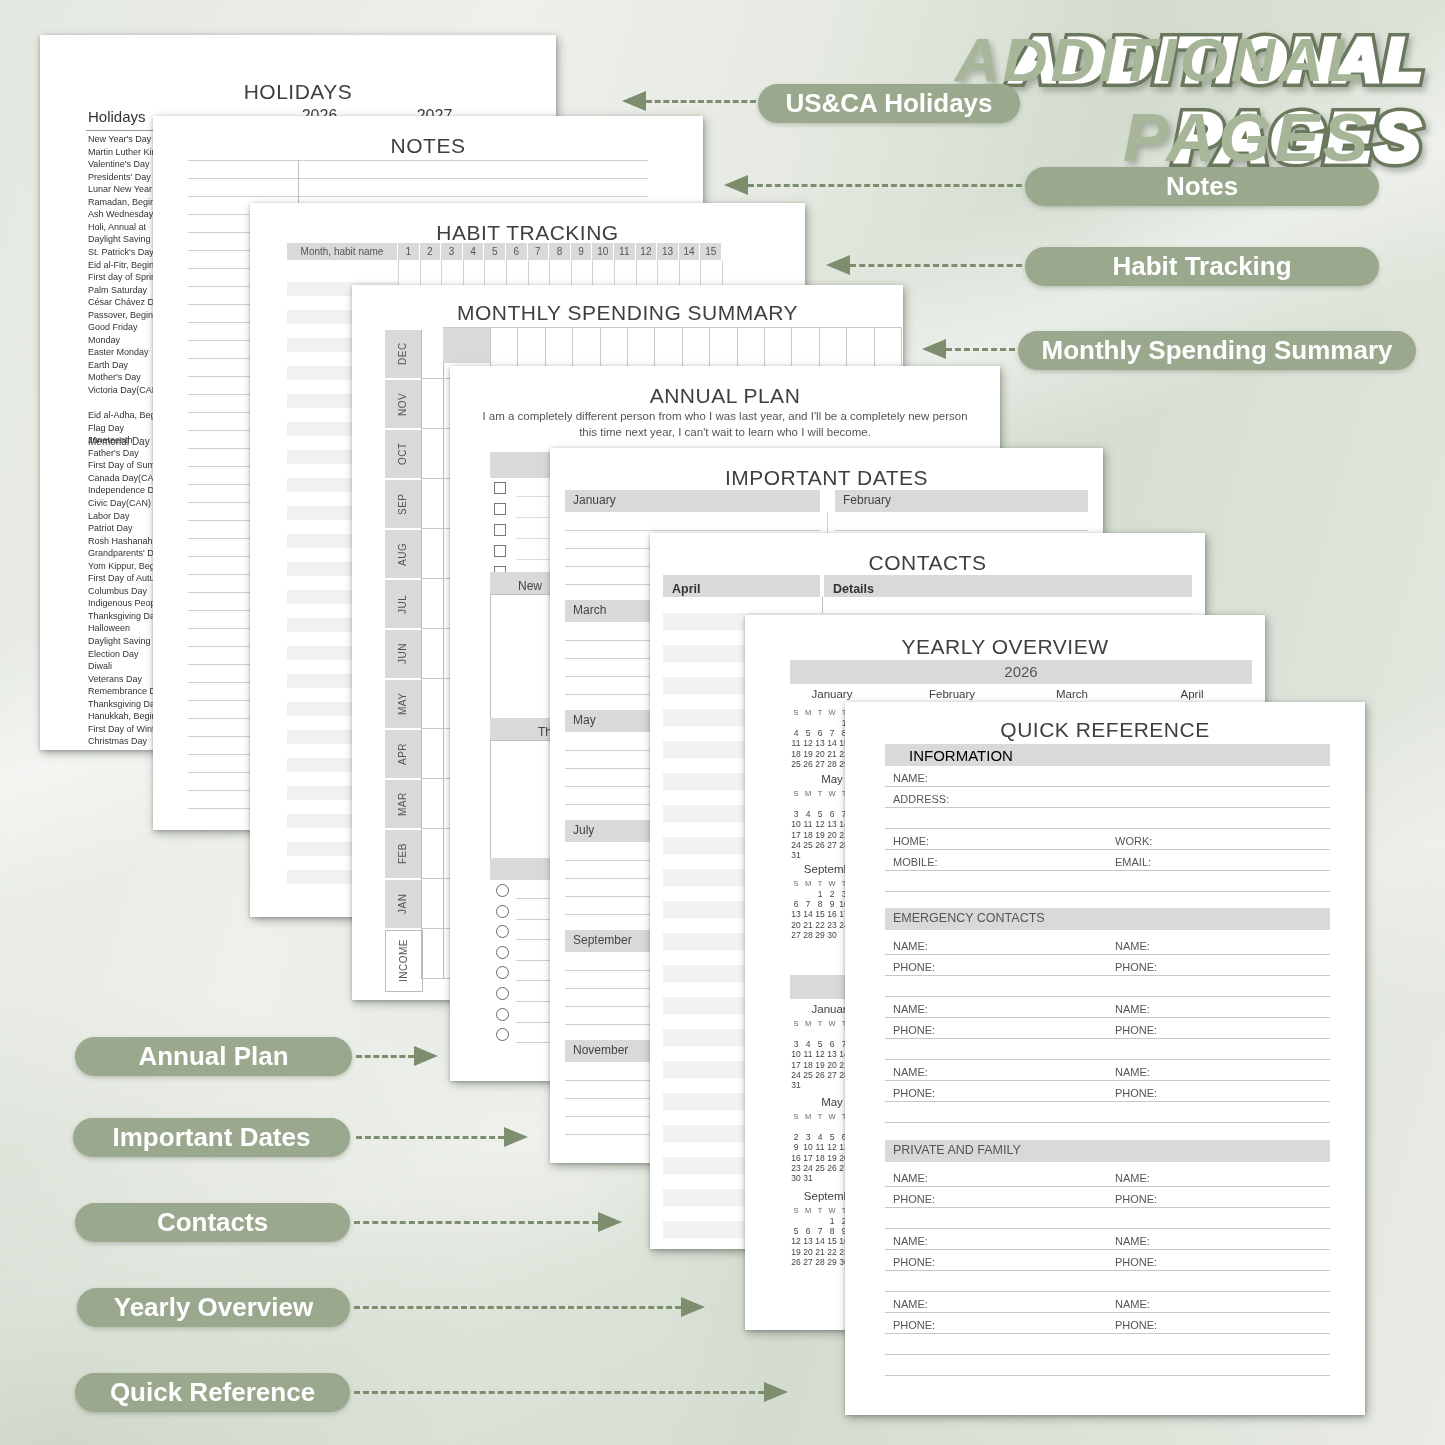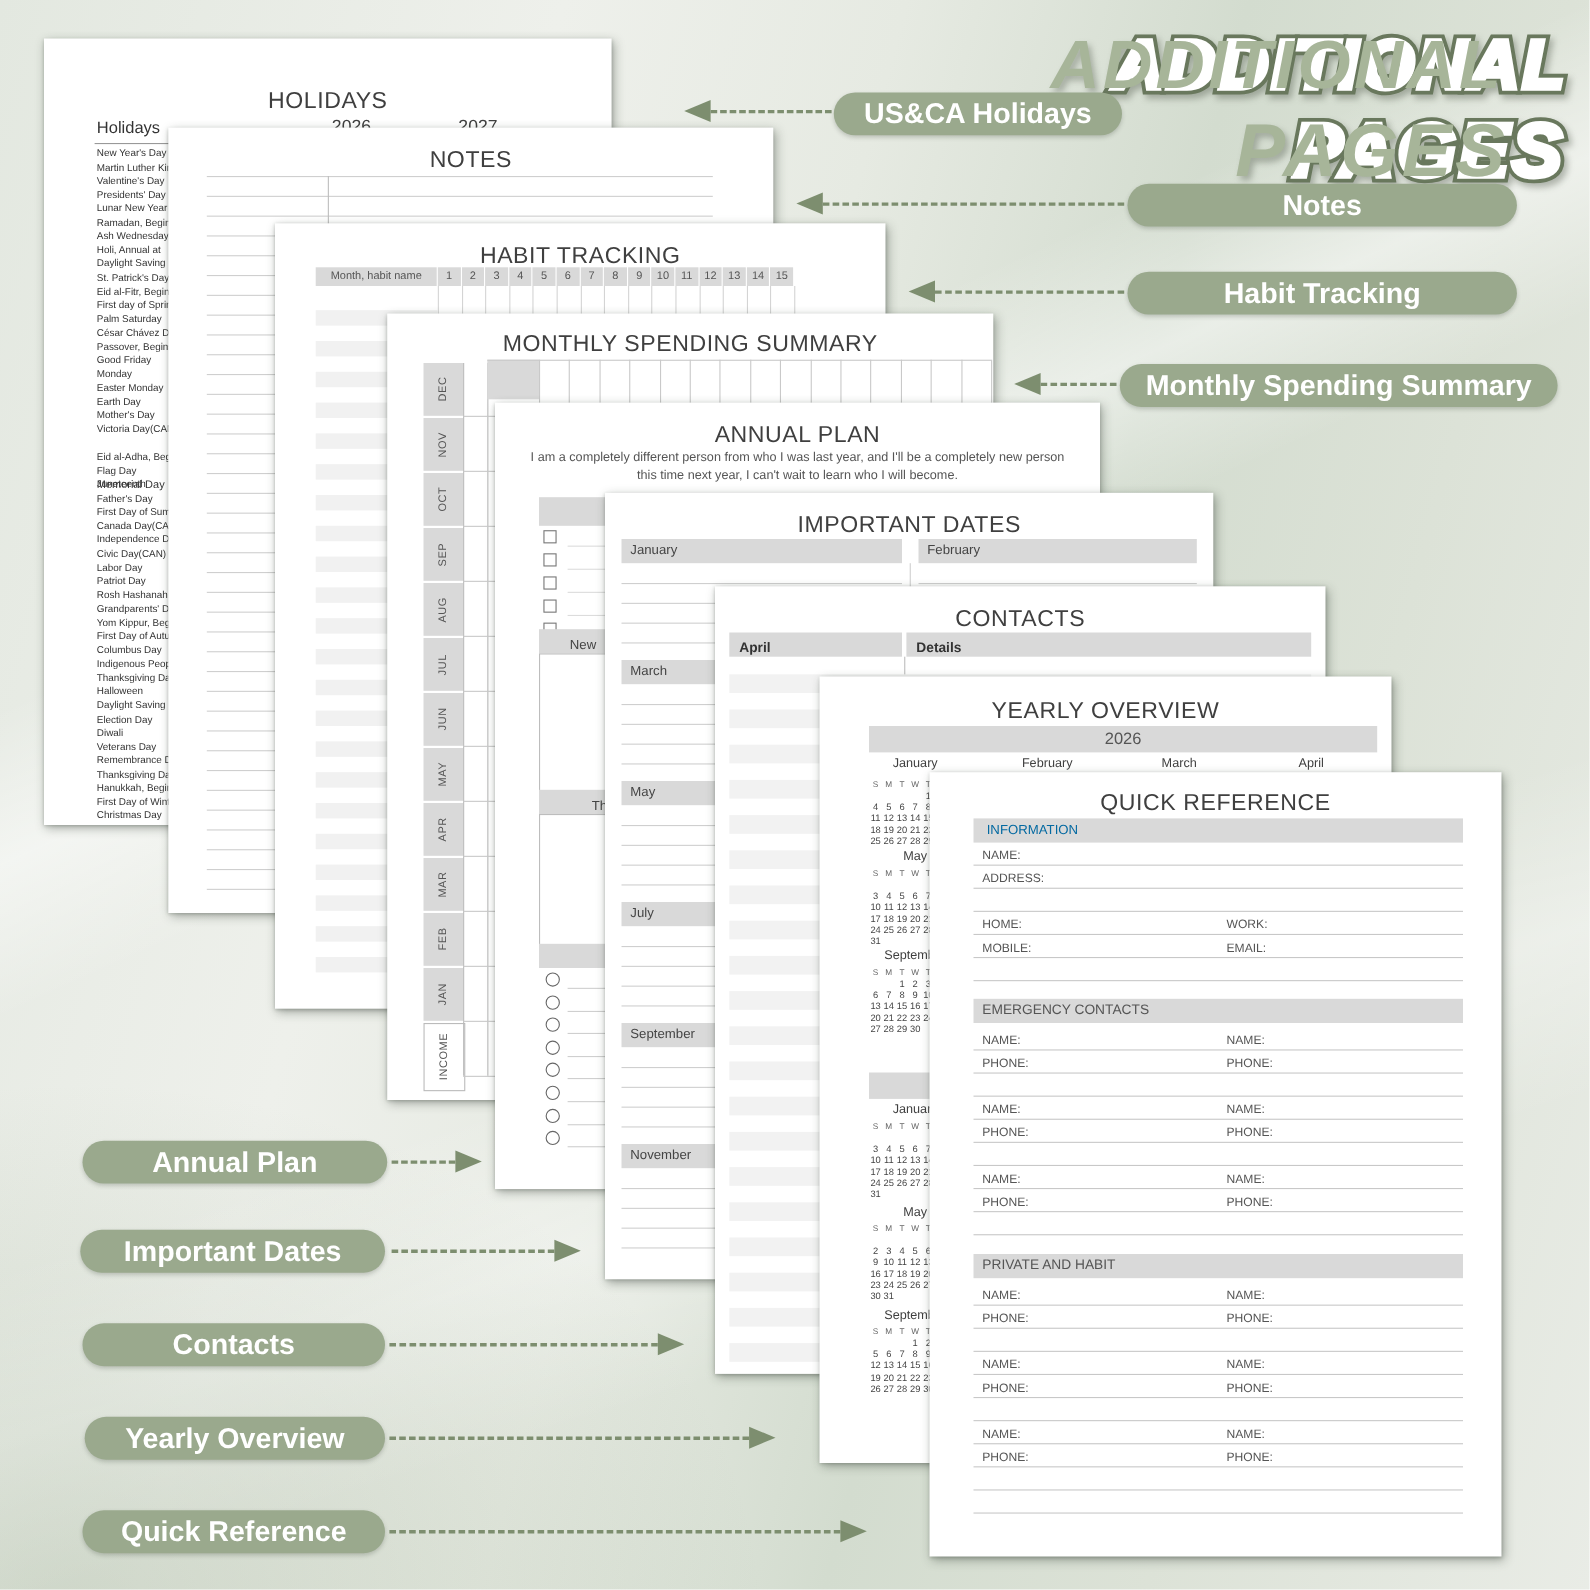--- a/index.html
+++ b/index.html
@@ -735,21 +735,21 @@
       <div class="cal-cell" style="left:69px;top:641.8px;">28</div>
       <div class="cal-cell" style="left:81px;top:641.8px;">29</div>
       <div class="cal-cell" style="left:93px;top:641.8px;">30</div>
     </div>
 </section>
 
 <section class="page" id="page-quickref" style="left:845px;top:702px;width:520px;height:713px;">
   <div class="ptitle" style="top:16px;">QUICK REFERENCE</div>
   <div id="qr-body">
       <div class="band" style="left:40px;top:42px;width:445px;height:22px;">
-        <div class="lbl" style="left:12px;top:3px;font-size:12px;color:#0369a1;">INFORMATION</div>
+        <div class="lbl" style="left:24px;top:3px;font-size:15px;color:#000000;">INFORMATION</div>
       </div>
       <div class="lbl" style="left:48px;top:70px;">NAME:</div>
       <div class="hline" style="left:40px;top:84px;width:445px;border-color:#c8c8c8;"></div>
       <div class="lbl" style="left:48px;top:91px;">ADDRESS:</div>
       <div class="hline" style="left:40px;top:105px;width:445px;border-color:#c8c8c8;"></div>
       <div class="hline" style="left:40px;top:126px;width:445px;border-color:#c8c8c8;"></div>
       <div class="lbl" style="left:48px;top:133px;">HOME:</div>
       <div class="lbl" style="left:270px;top:133px;">WORK:</div>
       <div class="hline" style="left:40px;top:147px;width:445px;border-color:#c8c8c8;"></div>
       <div class="lbl" style="left:48px;top:154px;">MOBILE:</div>
@@ -774,21 +774,21 @@
       <div class="hline" style="left:40px;top:336px;width:445px;border-color:#c8c8c8;"></div>
       <div class="hline" style="left:40px;top:357px;width:445px;border-color:#c8c8c8;"></div>
       <div class="lbl" style="left:48px;top:364px;">NAME:</div>
       <div class="lbl" style="left:270px;top:364px;">NAME:</div>
       <div class="hline" style="left:40px;top:378px;width:445px;border-color:#c8c8c8;"></div>
       <div class="lbl" style="left:48px;top:385px;">PHONE:</div>
       <div class="lbl" style="left:270px;top:385px;">PHONE:</div>
       <div class="hline" style="left:40px;top:399px;width:445px;border-color:#c8c8c8;"></div>
       <div class="hline" style="left:40px;top:420px;width:445px;border-color:#c8c8c8;"></div>
       <div class="band" style="left:40px;top:438px;width:445px;height:22px;">
-        <div class="lbl" style="left:8px;top:3px;font-size:12.5px;color:#555;">PRIVATE AND HABIT</div>
+        <div class="lbl" style="left:8px;top:3px;font-size:12.5px;color:#555;">PRIVATE AND FAMILY</div>
       </div>
       <div class="lbl" style="left:48px;top:470px;">NAME:</div>
       <div class="lbl" style="left:270px;top:470px;">NAME:</div>
       <div class="hline" style="left:40px;top:484px;width:445px;border-color:#c8c8c8;"></div>
       <div class="lbl" style="left:48px;top:491px;">PHONE:</div>
       <div class="lbl" style="left:270px;top:491px;">PHONE:</div>
       <div class="hline" style="left:40px;top:505px;width:445px;border-color:#c8c8c8;"></div>
       <div class="hline" style="left:40px;top:526px;width:445px;border-color:#c8c8c8;"></div>
       <div class="lbl" style="left:48px;top:533px;">NAME:</div>
       <div class="lbl" style="left:270px;top:533px;">NAME:</div>

